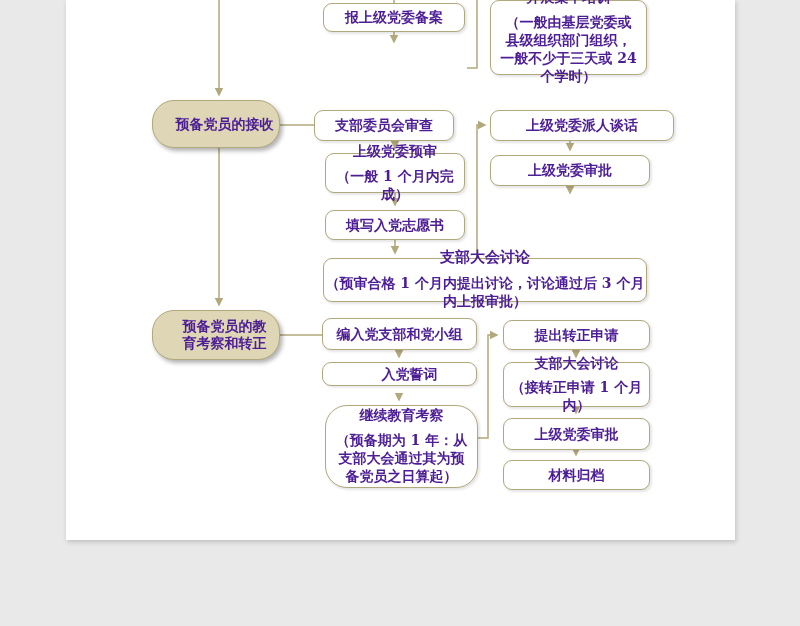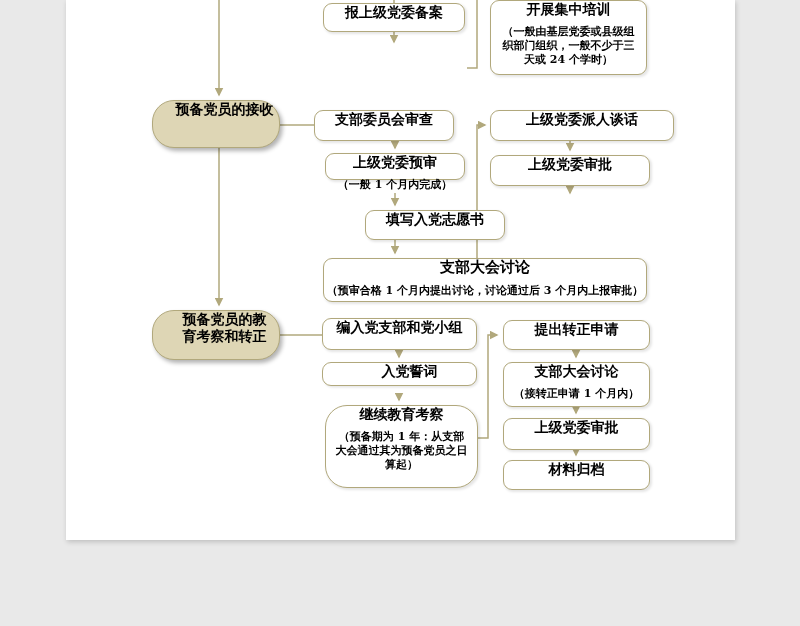--- a/index.html
+++ b/index.html
@@ -11,26 +11,26 @@
   }
   .page{
     position:absolute;left:66px;top:0;width:669px;height:540px;
     background:#ffffff;
     box-shadow:1px 2px 5px rgba(0,0,0,0.18);
   }
   svg.connectors{position:absolute;left:0;top:0;width:669px;height:540px;}
   .node{
     position:absolute;box-sizing:border-box;
     background:#ffffff;border:1.6px solid #b1a87c;border-radius:9px;
-    display:flex;flex-direction:column;justify-content:flex-start;align-items:center;
-    text-align:center;color:#000000;font-weight:bold;
+    display:flex;flex-direction:column;justify-content:center;align-items:center;
+    text-align:center;color:#4c1d95;font-weight:bold;
     box-shadow:1.5px 1.5px 2.5px rgba(0,0,0,0.10);
   }
   .node .label{font-size:14px;line-height:1.18;}
-  .node .note{font-size:11px;line-height:1.3;margin-top:7px;}
+  .node .note{font-size:14px;line-height:1.3;margin-top:7px;}
   .stage{
     background:#ded6b5;border-radius:22px;
     box-shadow:2.5px 3px 4px rgba(0,0,0,0.30);
     padding-left:17px;
   }
   .w-narrow{width:130px;}
   .w-stage2{width:88px;}
 </style>
 </head>
 <body>
@@ -74,25 +74,25 @@
     <div class="note" style="width:138px;">（一般由基层党委或县级组织部门组织，一般不少于三天或 24 个学时）</div>
   </div>
 
   <div class="node stage" style="left:86px;top:100px;width:128px;height:48px;">
     <div class="label">预备党员的接收</div>
   </div>
 
   <div class="node" style="left:248px;top:110px;width:140px;height:31px;">
     <div class="label">支部委员会审查</div>
   </div>
-  <div class="node" style="left:259px;top:153px;width:140px;height:27px;">
+  <div class="node" style="left:259px;top:153px;width:140px;height:40px;">
     <div class="label">上级党委预审</div>
     <div class="note">（一般 1 个月内完成）</div>
   </div>
-  <div class="node" style="left:259px;top:210px;width:140px;height:30px;margin-left:40px;">
+  <div class="node" style="left:259px;top:210px;width:140px;height:30px;">
     <div class="label">填写入党志愿书</div>
   </div>
 
   <div class="node" style="left:424px;top:110px;width:184px;height:31px;">
     <div class="label">上级党委派人谈话</div>
   </div>
   <div class="node" style="left:424px;top:155px;width:160px;height:31px;">
     <div class="label">上级党委审批</div>
   </div>
 

